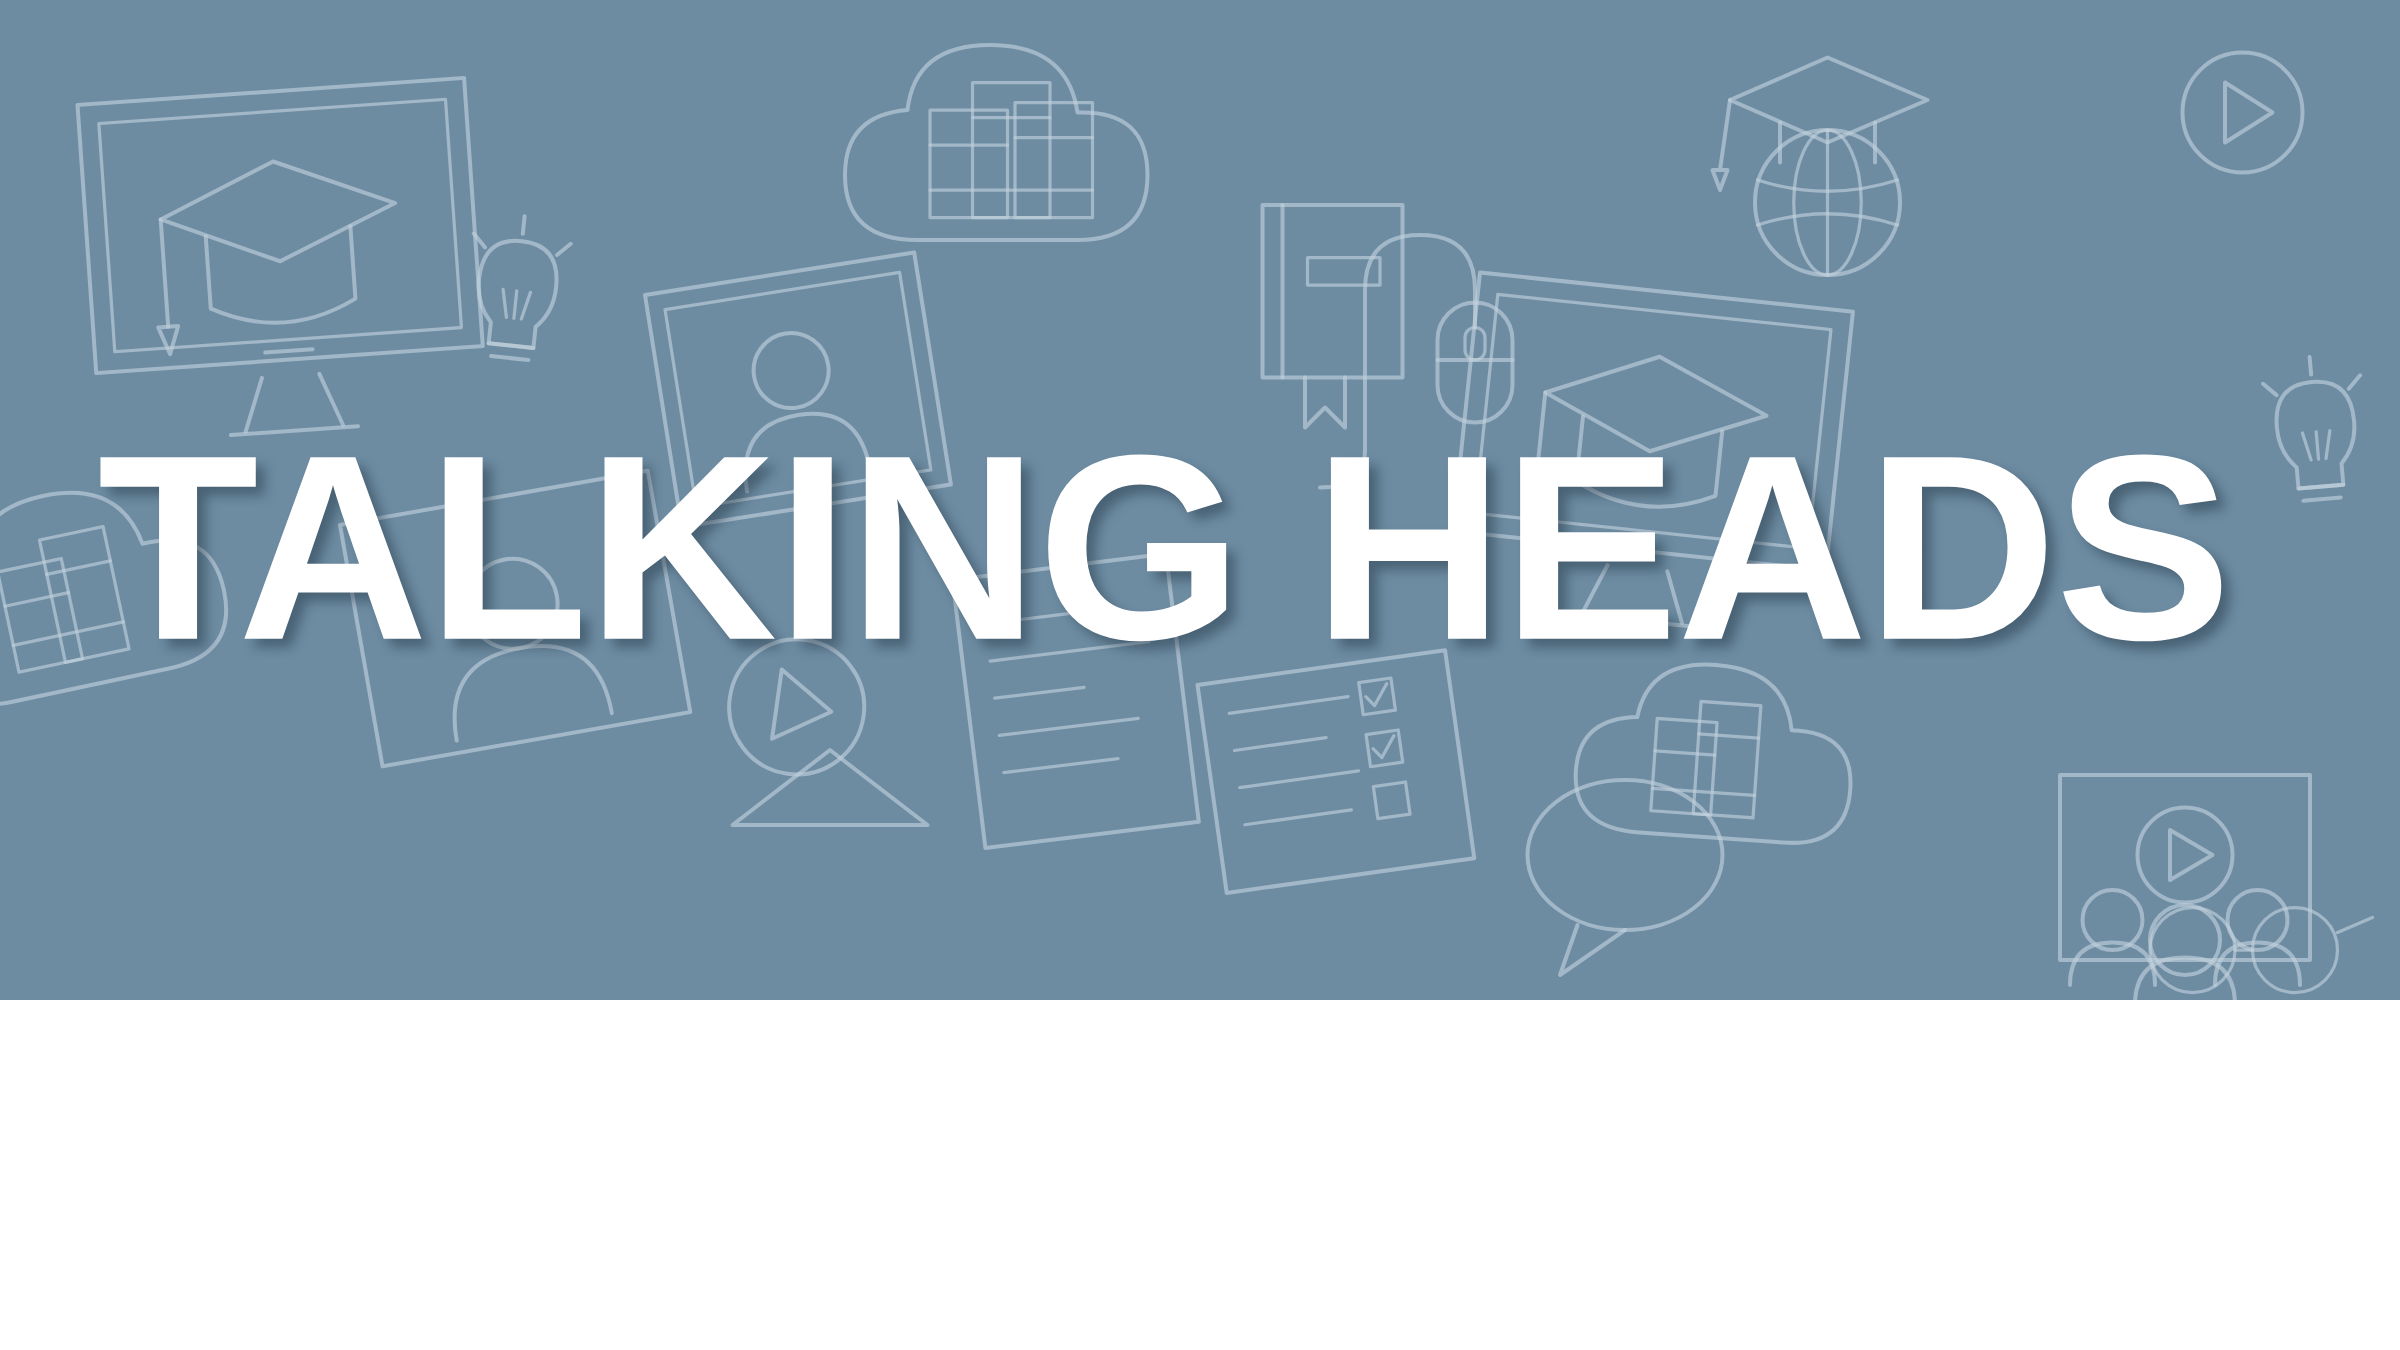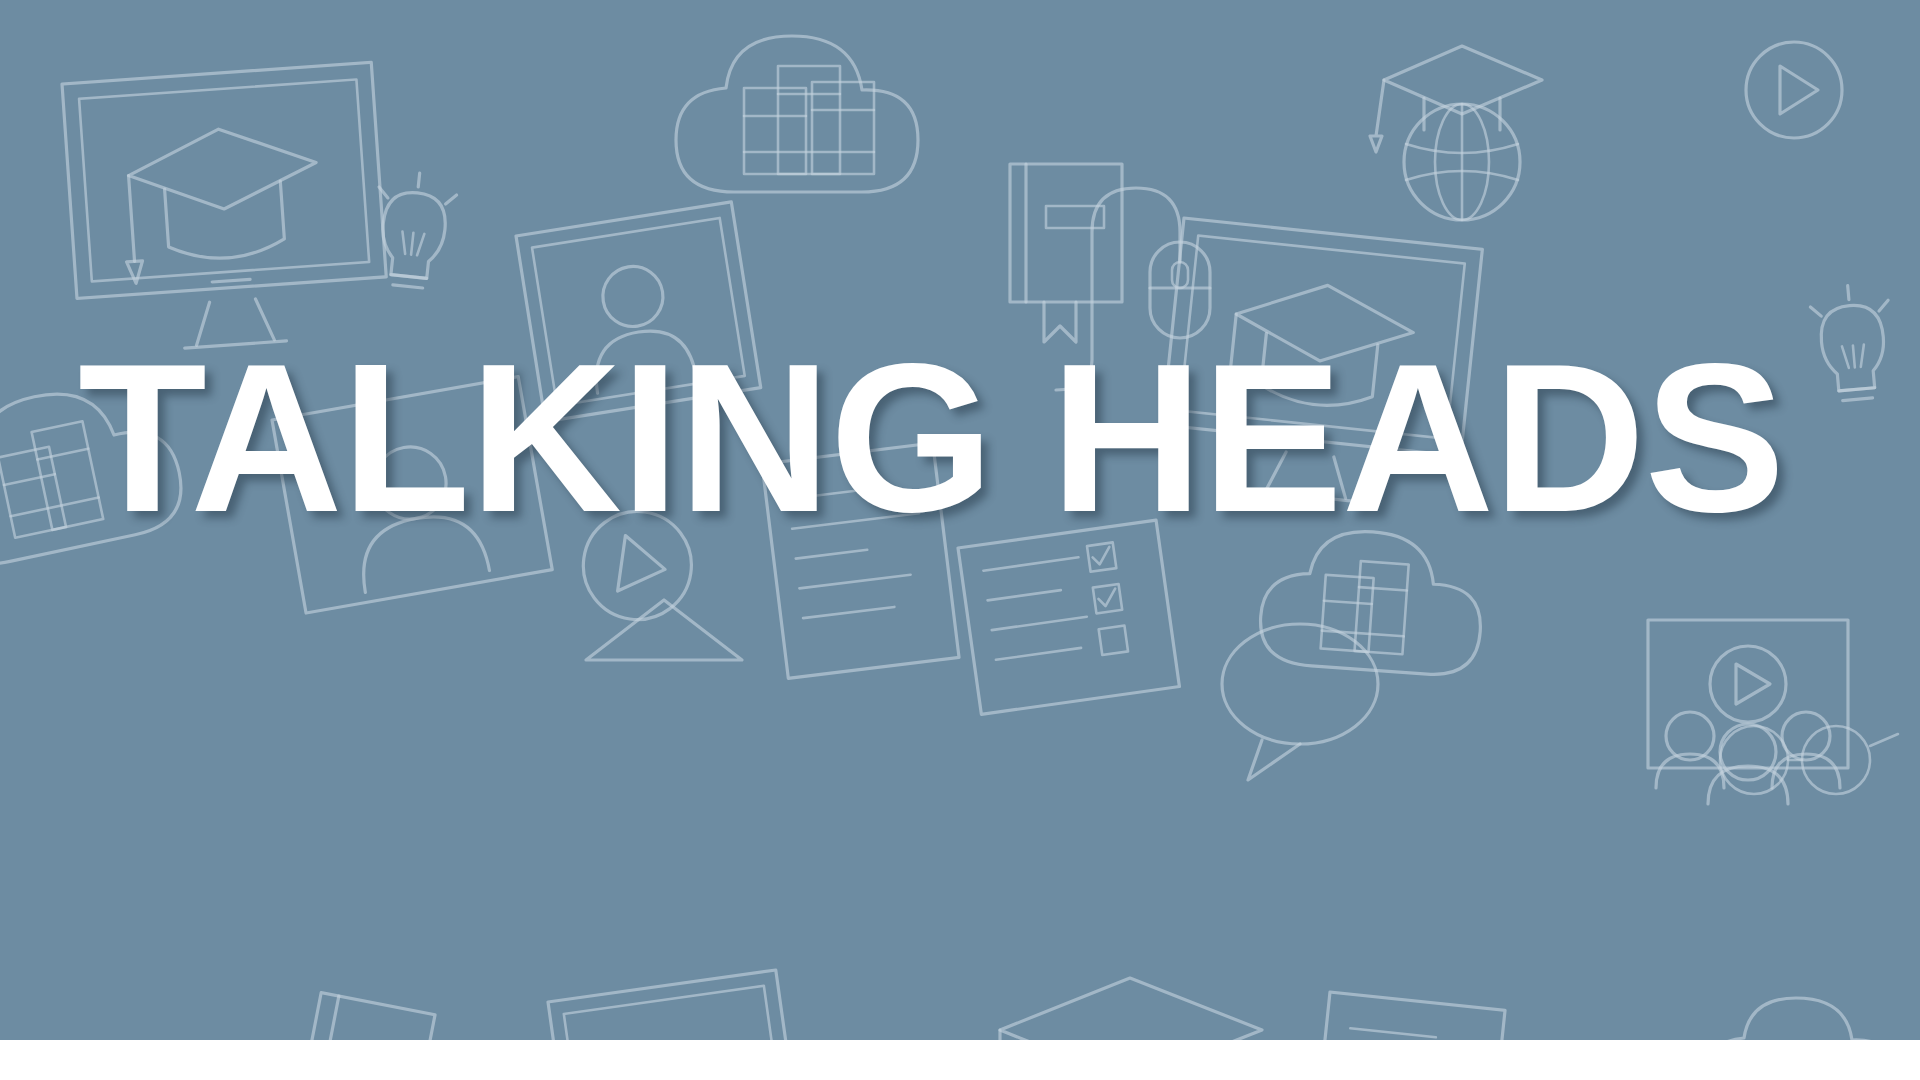--- a/index.html
+++ b/index.html
@@ -3,21 +3,21 @@
 <meta charset="utf-8">
 <style>
   * { margin:0; padding:0; box-sizing:border-box; }
   html, body {
     width:1920px; height:1080px;
     overflow:hidden;
     font-family:"Liberation Sans", sans-serif;
   }
   #slide {
     position:relative;
-    width:1920px; height:1040px;
+    width:1920px; height:800px;
     background:#6d8ca2;
     overflow:hidden;
   }
 
   
   #pattern {
     position:absolute;
     inset:0;
     width:1920px; height:1080px;
     pointer-events:none;

